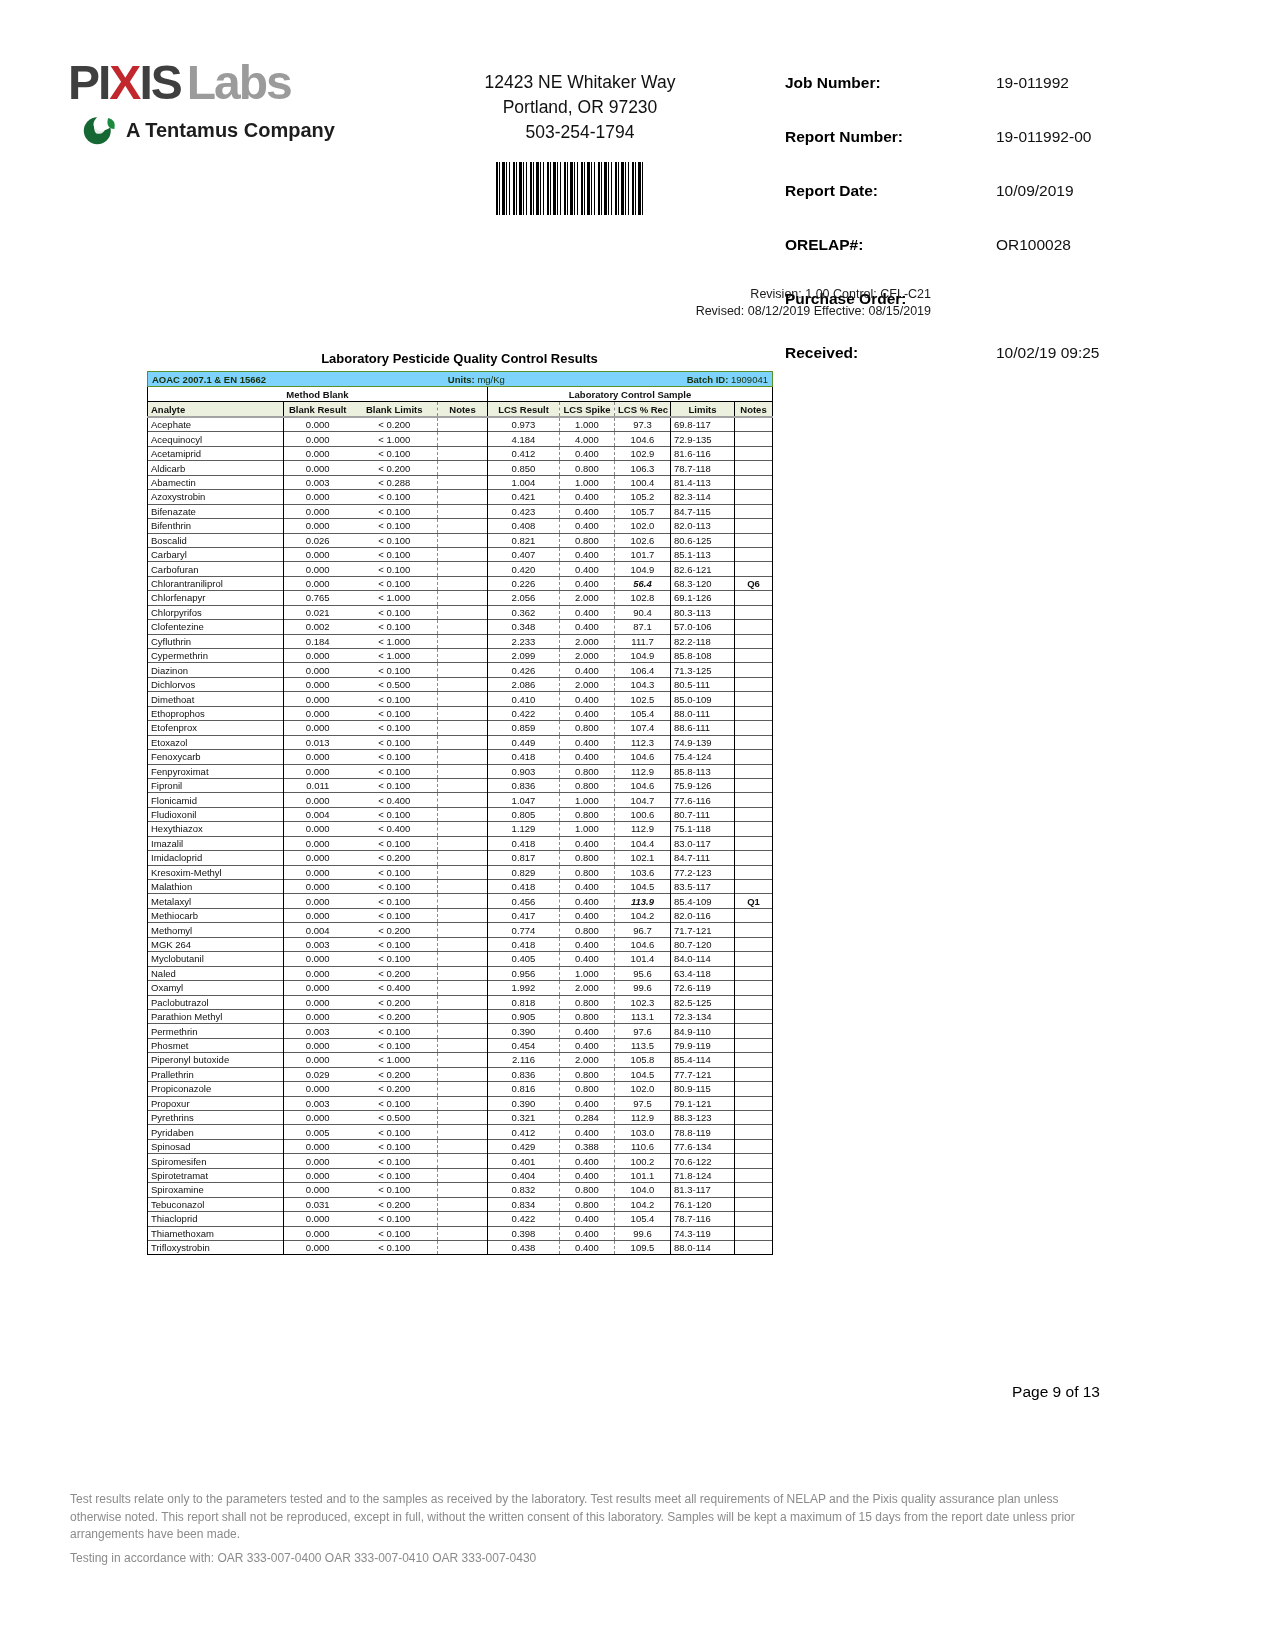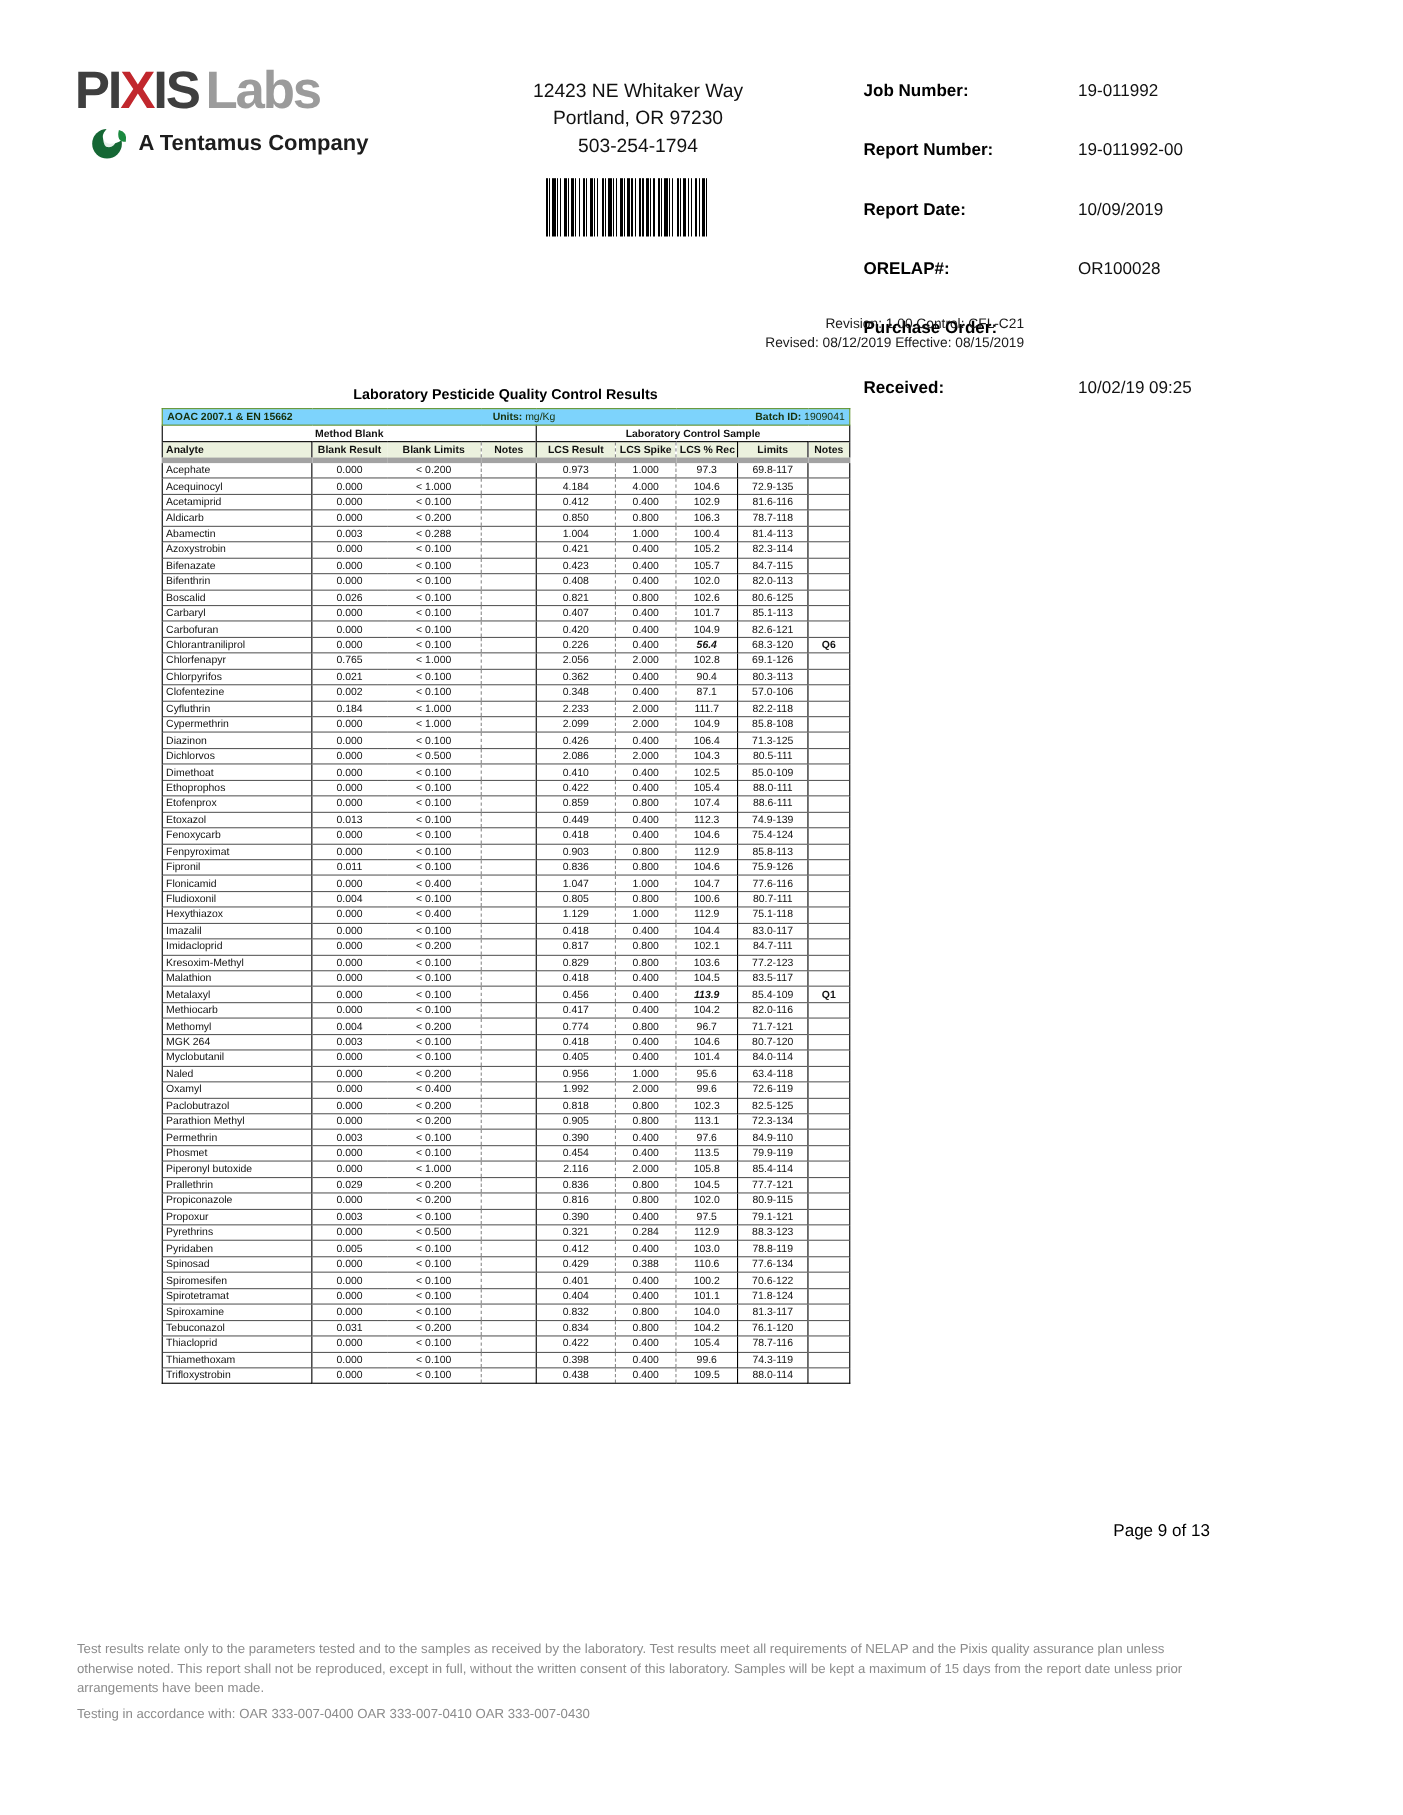--- a/index.html
+++ b/index.html
@@ -20,49 +20,49 @@
         font-size:17.5px;line-height:25px;color:#111;}
   .barcode{position:absolute;left:496px;top:162px;width:147px;height:53px;
     background:repeating-linear-gradient(90deg,
       #000 0 2px,#fff 2px 3px,#000 3px 4px,#fff 4px 6px,
       #000 6px 9px,#fff 9px 10px,#000 10px 11px,#fff 11px 13px,
       #000 13px 14px,#fff 14px 17px);}
   .jobinfo{position:absolute;left:785px;top:72px;display:grid;
            grid-template-columns:163px auto;column-gap:0;row-gap:7.5px;
            font-size:15.5px;line-height:22px;gap:32px;}
   .jobinfo .lbl{font-weight:bold;color:#000;}
-  .jobinfo .val{color:#111;}
+  .jobinfo .val{color:#111;margin-left:16px;}
   
   .revision{position:absolute;right:344px;top:286px;text-align:right;
             font-size:12.5px;line-height:17px;color:#1a1a1a;}
   
   .qc-title{position:absolute;left:147px;top:351px;width:625px;text-align:center;
             font-size:13px;font-weight:bold;color:#000;}
   table.qc{position:absolute;left:147px;top:371px;width:625px;table-layout:fixed;
            border-collapse:collapse;font-size:9.5px;color:#111;}
   table.qc td,table.qc th{padding:0 3px;height:13.45px;overflow:hidden;white-space:nowrap;}
   tr.greenbar td{background:#7dd3fc;height:14px;border:1.5px solid #5a8f2a;padding:0;}
   .greenbar-flex{display:flex;justify-content:space-between;align-items:center;padding:0 4px;
                  font-size:9.5px;color:#17300a;}
   .greenbar-flex b{font-weight:bold;}
   tr.sections td{height:14px;font-weight:bold;font-size:9.5px;
                  border-left:1.5px solid #000;border-right:1.5px solid #000;}
   tr.cols th{background:#ebf1de;font-weight:bold;font-size:9.5px;height:14px;
-             border-top:1px solid #000;border-bottom:5px solid #a3a3a3;text-align:center;}
+             border-top:1px solid #000;border-bottom:2px solid #a3a3a3;text-align:center;}
   tr.cols th.ta{text-align:left;}
   tr.datarow td{border-top:1px solid #5c5c5c;text-align:center;}
   tr.datarow td.c-analyte{text-align:left;}
   
   .v-solid-r{border-right:1.3px solid #000 !important;}
   .v-dash-r{border-right:1px dashed #8a8a8a !important;}
   .v-outer-l{border-left:1.5px solid #000 !important;}
   .v-outer-r{border-right:1.5px solid #000 !important;}
   tr.lastrow td{border-bottom:1.5px solid #000;}
   td.c-lim{padding:0 4px;}
-  .limflex{display:flex;justify-content:center;align-items:center;}
+  .limflex{display:flex;justify-content:flex-start;align-items:center;}
   .limflex .dash{color:#555;}
   .flag{font-weight:bold;font-style:italic;}
   
   .pagenum{position:absolute;right:175px;top:1383px;font-size:15.5px;color:#000;}
   .disclaimer{position:absolute;left:70px;top:1491px;width:1010px;
               font-size:12px;line-height:17.5px;color:#8b8b8b;}
   .accordance{position:absolute;left:70px;top:1551px;font-size:12px;color:#8b8b8b;}
 </style>
 </head>
 <body>

